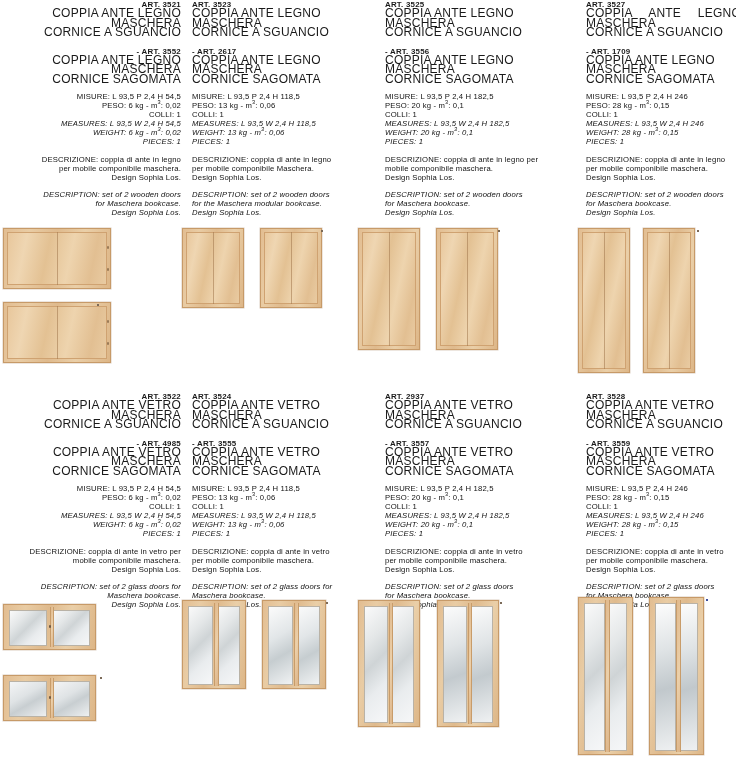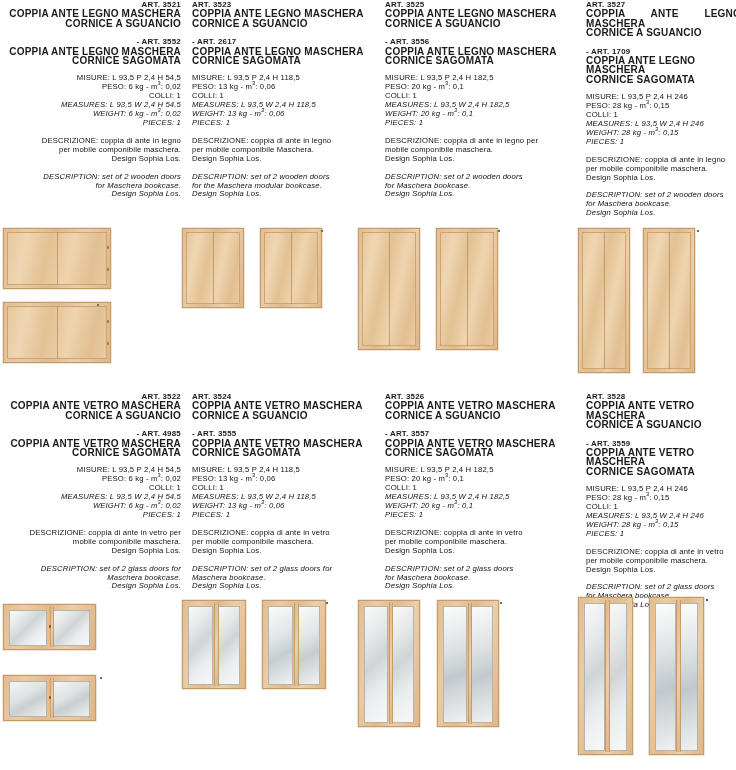--- a/index.html
+++ b/index.html
@@ -44,24 +44,23 @@
     letter-spacing: 0.02em;
     color: #111;
   }
   .hd {
     font-weight: bold;
     font-size: 7.9px;
     line-height: 9.4px;
     letter-spacing: 0.03em;
   }
   .hd-line {
-    font-size: 10px;
+    font-size: 12px;
     line-height: 9.4px;
     letter-spacing: 0.02em;
-    font-weight: bold;
   }
   .just .hd-line-1 {
     text-align: justify;
     text-align-last: justify;
   }
   .blk { margin-top: 9px; }
   .ital { font-style: italic; }
   .sup {
     font-size: 5.6px;
     vertical-align: super;
@@ -349,21 +348,21 @@
         <div>Design Sophia Los.</div>
       </div>
       <div class="blk txt ital">
         <div>DESCRIPTION: set of 2 glass doors for</div>
         <div>Maschera bookcase.</div>
         <div>Design Sophia Los.</div>
       </div>
     </div>
 
     <div class="col col-2">
-      <div class="hd">ART. 3526</div>
+      <div class="hd">ART. 2937</div>
       <div class="hd-line">COPPIA ANTE VETRO MASCHERA</div>
       <div class="hd-line">CORNICE A SGUANCIO</div>
       <div class="blk">
         <div class="hd">- ART. 3557</div>
         <div class="hd-line">COPPIA ANTE VETRO MASCHERA</div>
         <div class="hd-line">CORNICE SAGOMATA</div>
       </div>
       <div class="blk txt">
         <div>MISURE: L 93,5 P 2,4 H 182,5</div>
         <div><span>PESO: 20 kg - m</span><span class="sup">3</span><span>: 0,1</span></div>

